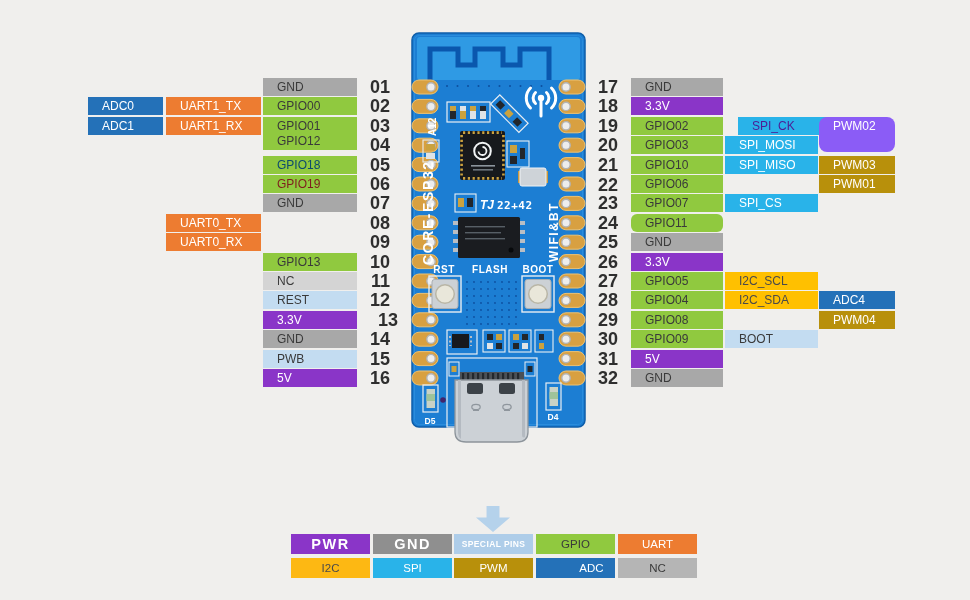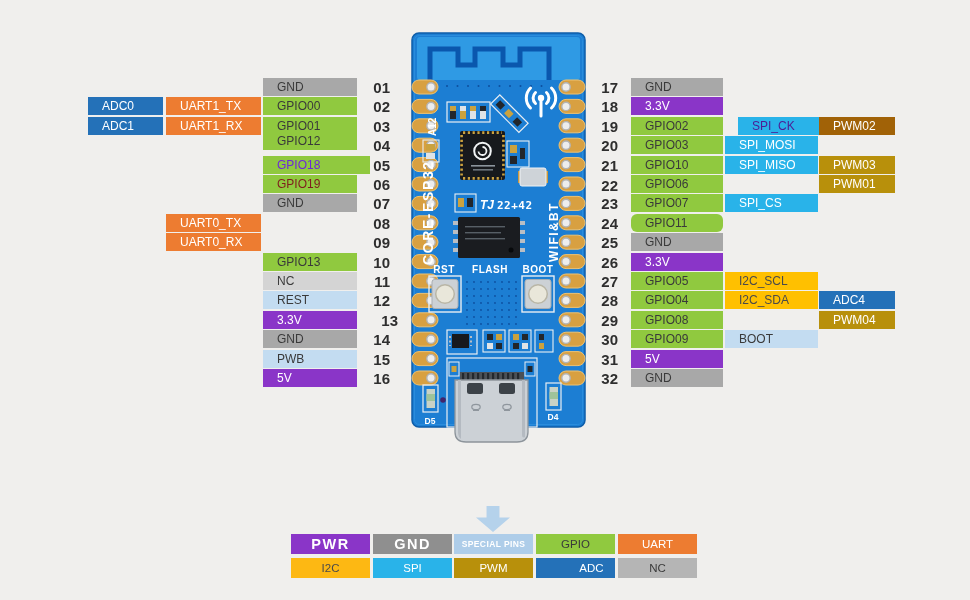--- a/index.html
+++ b/index.html
@@ -1,20 +1,20 @@
 <!DOCTYPE html>
 <html><head>
 <meta charset="utf-8">
 <style>
   html,body{margin:0;padding:0;background:#e4e4e2;}
   .stage{position:relative;width:970px;height:600px;background:#f0efed;overflow:hidden;
          font-family:"Liberation Sans",sans-serif;}
   .pin-box{position:absolute;height:18px;line-height:18px;font-size:12px;padding-left:14px;
            box-sizing:border-box;white-space:nowrap;}
-  .pin-num{position:absolute;height:18px;line-height:19px;font-size:15px;font-weight:700;
+  .pin-num{position:absolute;height:18px;line-height:19px;font-size:18px;font-weight:700;
            color:#2e2e2e;text-align:right;}
   .legend-box{position:absolute;height:20px;display:flex;align-items:center;justify-content:center;
               font-size:11.5px;box-sizing:border-box;}
   .legend-big{font-size:14.5px;font-weight:700;letter-spacing:1.5px;}
   .legend-small{font-size:8.5px;font-weight:700;letter-spacing:.4px;}
   .legend-arrow{position:absolute;left:476px;top:506px;width:34px;height:26px;background:#b5d2eb;
                 clip-path:polygon(31% 0,69% 0,69% 44%,100% 44%,50% 100%,0 44%,31% 44%);}
   .board-svg{position:absolute;left:403px;top:28px;width:190px;height:422px;}
   svg text{font-family:"Liberation Sans",sans-serif;}
   .mono{font-family:"DejaVu Sans Mono",monospace;}
@@ -31,21 +31,21 @@
       <div class="pin-box" style="left: 88px; width: 75px; top: 97px; height: 18px; background: rgb(36, 113, 184); color: rgb(255, 255, 255);">ADC0</div>
       <div class="pin-box" style="left: 166px; width: 95px; top: 97px; height: 18px; background: rgb(237, 124, 49); color: rgb(255, 255, 255);">UART1_TX</div>
       <div class="pin-box" style="left: 263px; width: 94px; top: 97px; height: 18px; background: rgb(144, 201, 63); color: rgb(58, 58, 58);">GPIO00</div>
       <div class="pin-num" style="left: 352px; width: 38px; top: 117px;">03</div>
       <div class="pin-box" style="left: 88px; width: 75px; top: 117px; height: 18px; background: rgb(36, 113, 184); color: rgb(255, 255, 255);">ADC1</div>
       <div class="pin-box" style="left: 166px; width: 95px; top: 117px; height: 18px; background: rgb(237, 124, 49); color: rgb(255, 255, 255);">UART1_RX</div>
       <div class="pin-box" style="left: 263px; width: 94px; top: 117px; height: 18px; background: rgb(144, 201, 63); color: rgb(58, 58, 58);">GPIO01</div>
       <div class="pin-num" style="left: 352px; width: 38px; top: 136px;">04</div>
       <div class="pin-box" style="left: 263px; width: 94px; top: 132px; height: 18px; background: rgb(144, 201, 63); color: rgb(58, 58, 58);">GPIO12</div>
       <div class="pin-num" style="left: 352px; width: 38px; top: 156px;">05</div>
-      <div class="pin-box" style="left: 263px; width: 107px; top: 156px; height: 18px; background: rgb(144, 201, 63); color: #6d28d9;">GPIO18</div>
+      <div class="pin-box" style="left: 263px; width: 94px; top: 156px; height: 18px; background: rgb(144, 201, 63); color: #0c4a6e;">GPIO18</div>
       <div class="pin-num" style="left: 352px; width: 38px; top: 175px;">06</div>
       <div class="pin-box" style="left: 263px; width: 94px; top: 175px; height: 18px; background: rgb(144, 201, 63); color: #7f1d1d;">GPIO19</div>
       <div class="pin-num" style="left: 352px; width: 38px; top: 194px;">07</div>
       <div class="pin-box" style="left: 263px; width: 94px; top: 194px; height: 18px; background: rgb(168, 168, 168); color: rgb(58, 58, 58);">GND</div>
       <div class="pin-num" style="left: 352px; width: 38px; top: 214px;">08</div>
       <div class="pin-box" style="left: 166px; width: 95px; top: 214px; height: 18px; background: rgb(237, 124, 49); color: rgb(255, 255, 255);">UART0_TX</div>
       <div class="pin-num" style="left: 352px; width: 38px; top: 233px;">09</div>
       <div class="pin-box" style="left: 166px; width: 95px; top: 233px; height: 18px; background: rgb(237, 124, 49); color: rgb(255, 255, 255);">UART0_RX</div>
       <div class="pin-num" style="left: 352px; width: 38px; top: 253px;">10</div>
       <div class="pin-box" style="left: 263px; width: 94px; top: 253px; height: 18px; background: rgb(144, 201, 63); color: rgb(58, 58, 58);">GPIO13</div>
@@ -64,21 +64,21 @@
     </div>
 
   <div id="right-pins">
       <div class="pin-num" style="left: 592px; width: 26px; top: 78px;">17</div>
       <div class="pin-box" style="left: 631px; width: 92px; top: 78px; height: 18px; background: rgb(168, 168, 168); color: rgb(58, 58, 58);">GND</div>
       <div class="pin-num" style="left: 592px; width: 26px; top: 97px;">18</div>
       <div class="pin-box" style="left: 631px; width: 92px; top: 97px; height: 18px; background: rgb(138, 53, 200); color: rgb(255, 255, 255);">3.3V</div>
       <div class="pin-num" style="left: 592px; width: 26px; top: 117px;">19</div>
       <div class="pin-box" style="left: 631px; width: 92px; top: 117px; height: 18px; background: rgb(144, 201, 63); color: rgb(58, 58, 58);">GPIO02</div>
       <div class="pin-box" style="left: 725px; width: 93px; top: 117px; height: 18px; background: rgb(41, 179, 233); color: #4c1d95; margin-left: 13px;">SPI_CK</div>
-      <div class="pin-box" style="left: 819px; width: 76px; top: 117px; height: 18px; background: #a16207; color: rgb(255, 255, 255);">PWM02</div>
+      <div class="pin-box" style="left: 819px; width: 76px; top: 117px; height: 35px; background: #8b5cf6; color: rgb(255, 255, 255); border-radius: 8px;">PWM02</div>
       <div class="pin-num" style="left: 592px; width: 26px; top: 136px;">20</div>
       <div class="pin-box" style="left: 631px; width: 92px; top: 136px; height: 18px; background: rgb(144, 201, 63); color: rgb(58, 58, 58);">GPIO03</div>
       <div class="pin-box" style="left: 725px; width: 93px; top: 136px; height: 18px; background: rgb(41, 179, 233); color: rgb(255, 255, 255);">SPI_MOSI</div>
       <div class="pin-num" style="left: 592px; width: 26px; top: 156px;">21</div>
       <div class="pin-box" style="left: 631px; width: 92px; top: 156px; height: 18px; background: rgb(144, 201, 63); color: rgb(58, 58, 58);">GPIO10</div>
       <div class="pin-box" style="left: 725px; width: 93px; top: 156px; height: 18px; background: rgb(41, 179, 233); color: rgb(255, 255, 255);">SPI_MISO</div>
       <div class="pin-box" style="left: 819px; width: 76px; top: 156px; height: 18px; background: rgb(184, 144, 11); color: rgb(255, 255, 255);">PWM03</div>
       <div class="pin-num" style="left: 592px; width: 26px; top: 176px;">22</div>
       <div class="pin-box" style="left: 631px; width: 92px; top: 175px; height: 18px; background: rgb(144, 201, 63); color: rgb(58, 58, 58);">GPIO06</div>
       <div class="pin-box" style="left: 819px; width: 76px; top: 175px; height: 18px; background: rgb(184, 144, 11); color: rgb(255, 255, 255);">PWM01</div>

